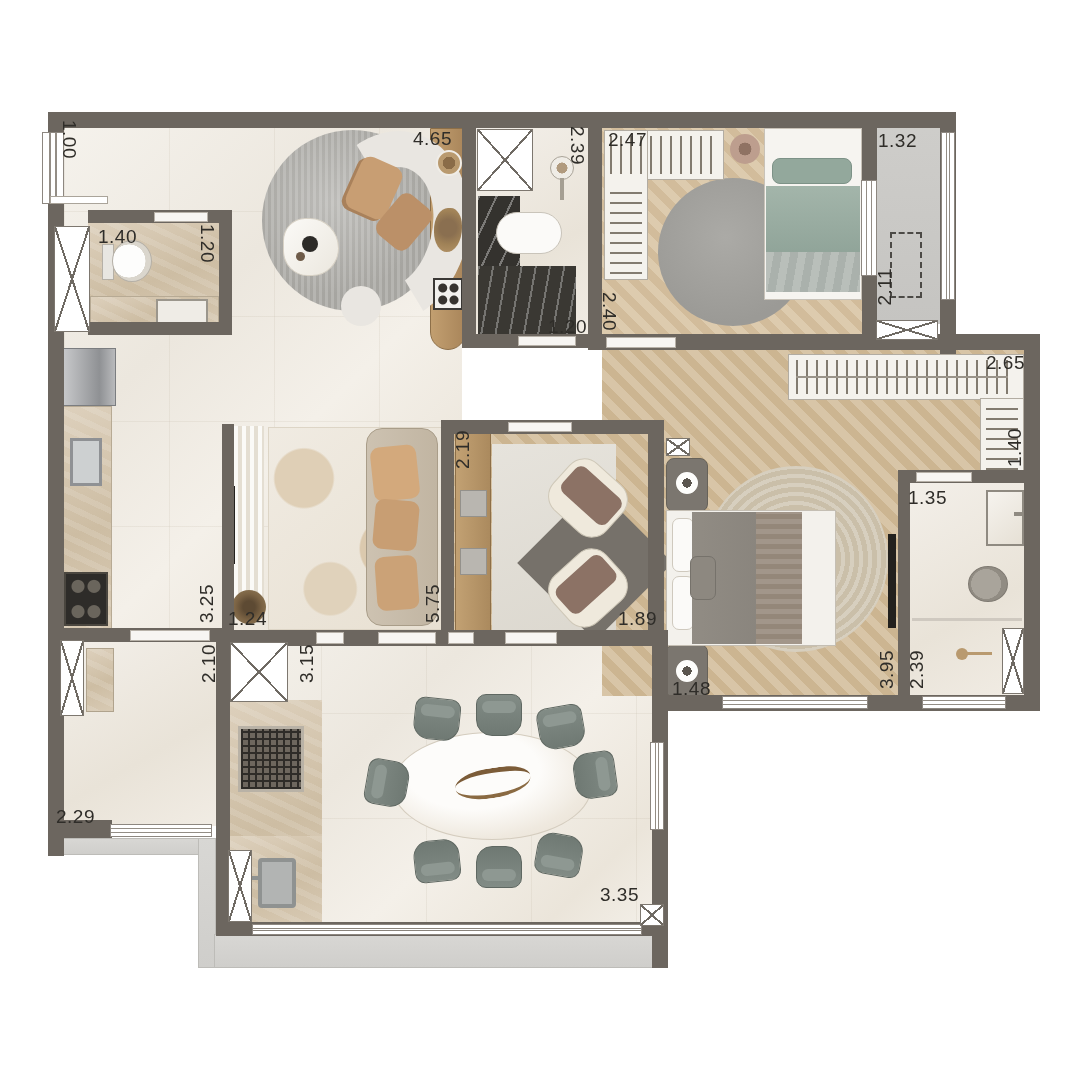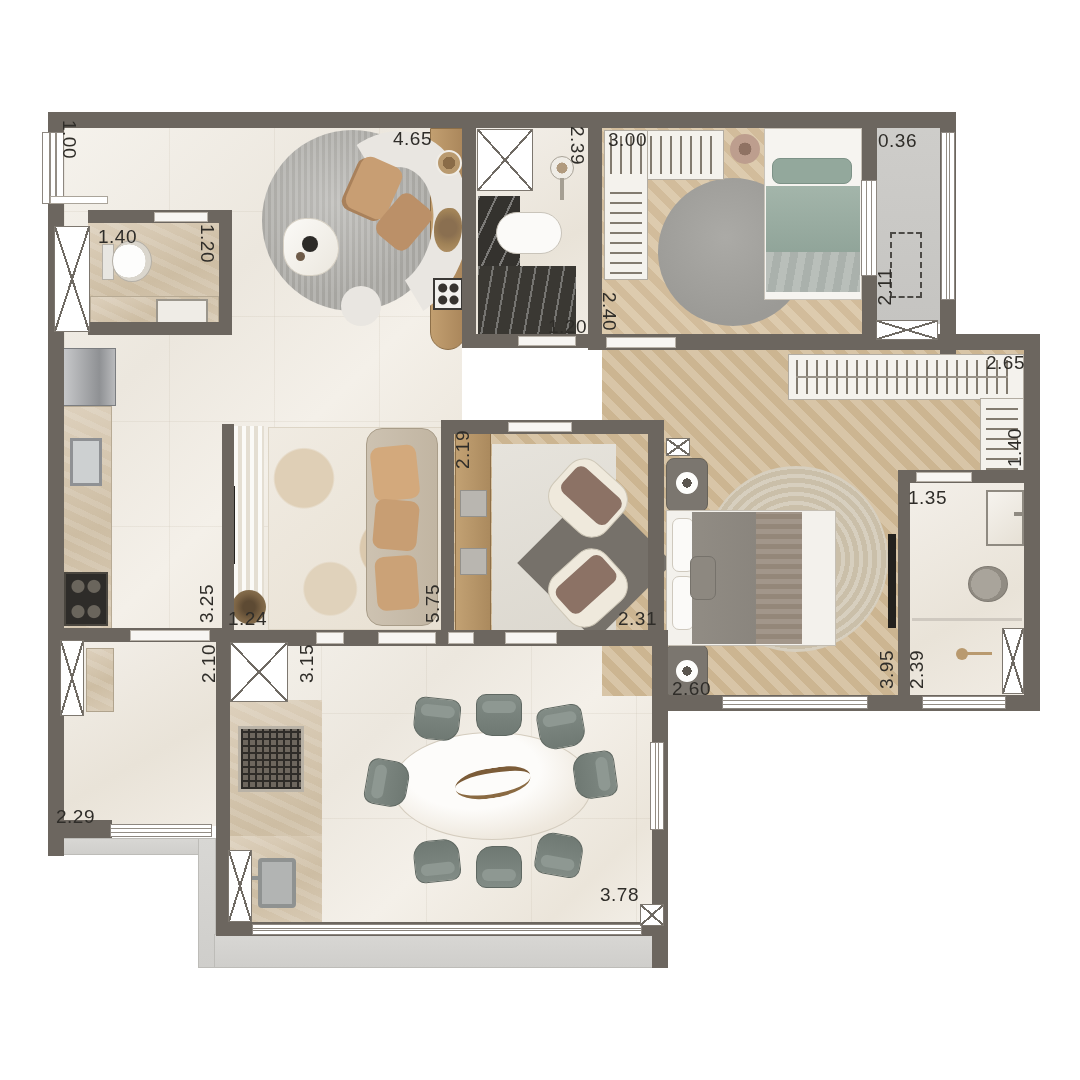--- a/index.html
+++ b/index.html
@@ -273,36 +273,36 @@
   <div class="door" style="left:130px;top:630px;width:80px;height:11px;z-index:12;"></div>
   <div class="glaz-h" style="left:110px;top:824px;width:102px;height:13px;background:linear-gradient(180deg,#fff 0 30%,#938d85 30% 38%,#fff 38% 62%,#938d85 62% 70%,#fff 70% 100%);z-index:12;"></div>
   <div class="winx" style="left:60px;top:640px;width:24px;height:76px;z-index:12;"></div>
   <div class="winx" style="left:230px;top:642px;width:58px;height:60px;z-index:12;"></div>
   <div class="winx" style="left:228px;top:850px;width:24px;height:72px;z-index:12;"></div>
   <div class="winx" style="left:640px;top:904px;width:24px;height:22px;z-index:12;"></div>
 
   <span class="dim dimv" style="left:58px;top:120px;">1.00</span>
   <span class="dim" style="left:98px;top:226px;">1.40</span>
   <span class="dim dimv" style="left:196px;top:224px;">1.20</span>
-  <span class="dim" style="left:393px;top:128px;">4.65</span>
+  <span class="dim" style="left:413px;top:128px;">4.65</span>
   <span class="dim dimv" style="left:566px;top:126px;">2.39</span>
-  <span class="dim" style="left:608px;top:129px;">3.00</span>
-  <span class="dim" style="left:878px;top:130px;">0.36</span>
+  <span class="dim" style="left:608px;top:129px;">2.47</span>
+  <span class="dim" style="left:878px;top:130px;">1.32</span>
   <span class="dim dimvu" style="left:874px;top:268px;">2.11</span>
   <span class="dim dimv" style="left:598px;top:292px;">2.40</span>
   <span class="dim" style="left:548px;top:316px;">1.20</span>
   <span class="dim" style="left:986px;top:352px;">2.65</span>
   <span class="dim dimvu" style="left:1004px;top:428px;">1.40</span>
   <span class="dim" style="left:908px;top:487px;">1.35</span>
   <span class="dim dimvu" style="left:452px;top:430px;">2.19</span>
   <span class="dim dimvu" style="left:196px;top:584px;">3.25</span>
   <span class="dim" style="left:228px;top:608px;">1.24</span>
   <span class="dim dimvu" style="left:422px;top:584px;">5.75</span>
-  <span class="dim" style="left:618px;top:608px;">2.31</span>
+  <span class="dim" style="left:618px;top:608px;">1.89</span>
   <span class="dim dimvu" style="left:198px;top:644px;">2.10</span>
   <span class="dim dimvu" style="left:296px;top:644px;">3.15</span>
-  <span class="dim" style="left:672px;top:678px;">2.60</span>
+  <span class="dim" style="left:672px;top:678px;">1.48</span>
   <span class="dim dimvu" style="left:876px;top:650px;">3.95</span>
   <span class="dim dimvu" style="left:906px;top:650px;">2.39</span>
   <span class="dim" style="left:56px;top:806px;">2.29</span>
-  <span class="dim" style="left:600px;top:884px;">3.78</span>
+  <span class="dim" style="left:600px;top:884px;">3.35</span>
 
 </div>
 
 </body></html>

